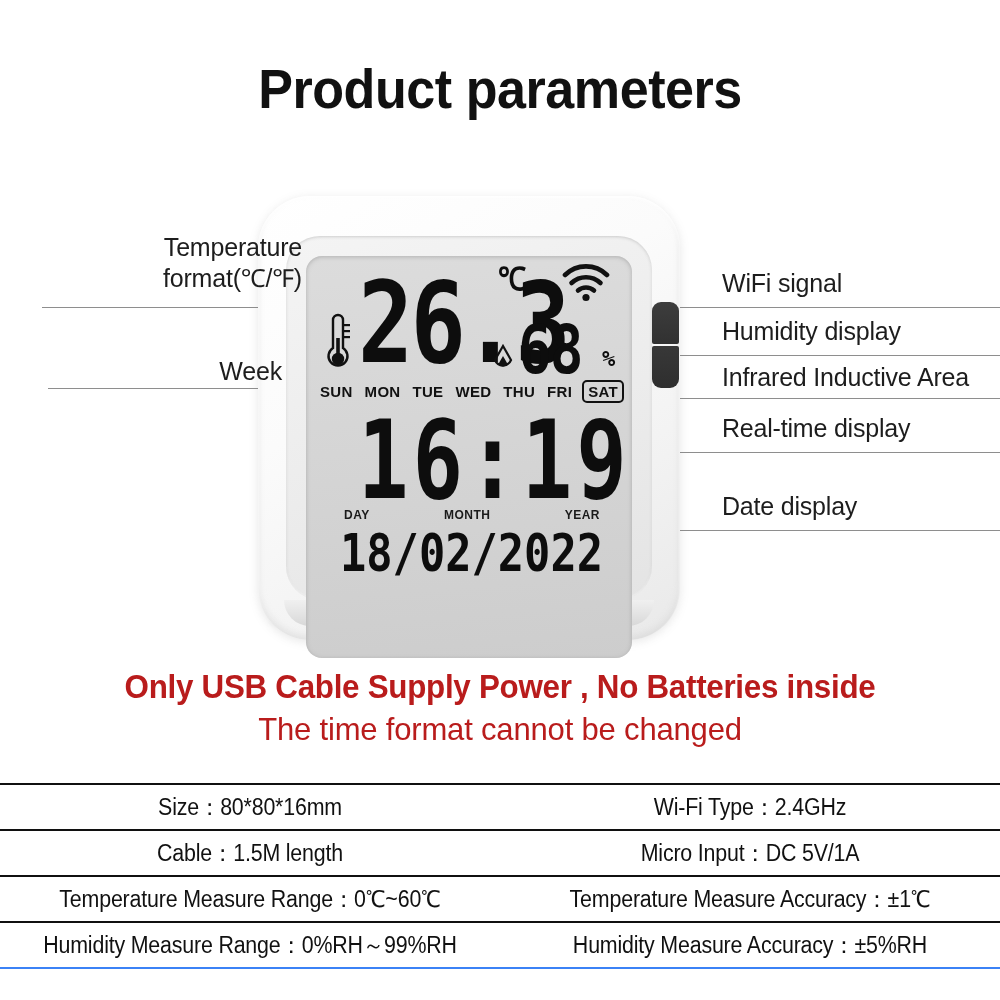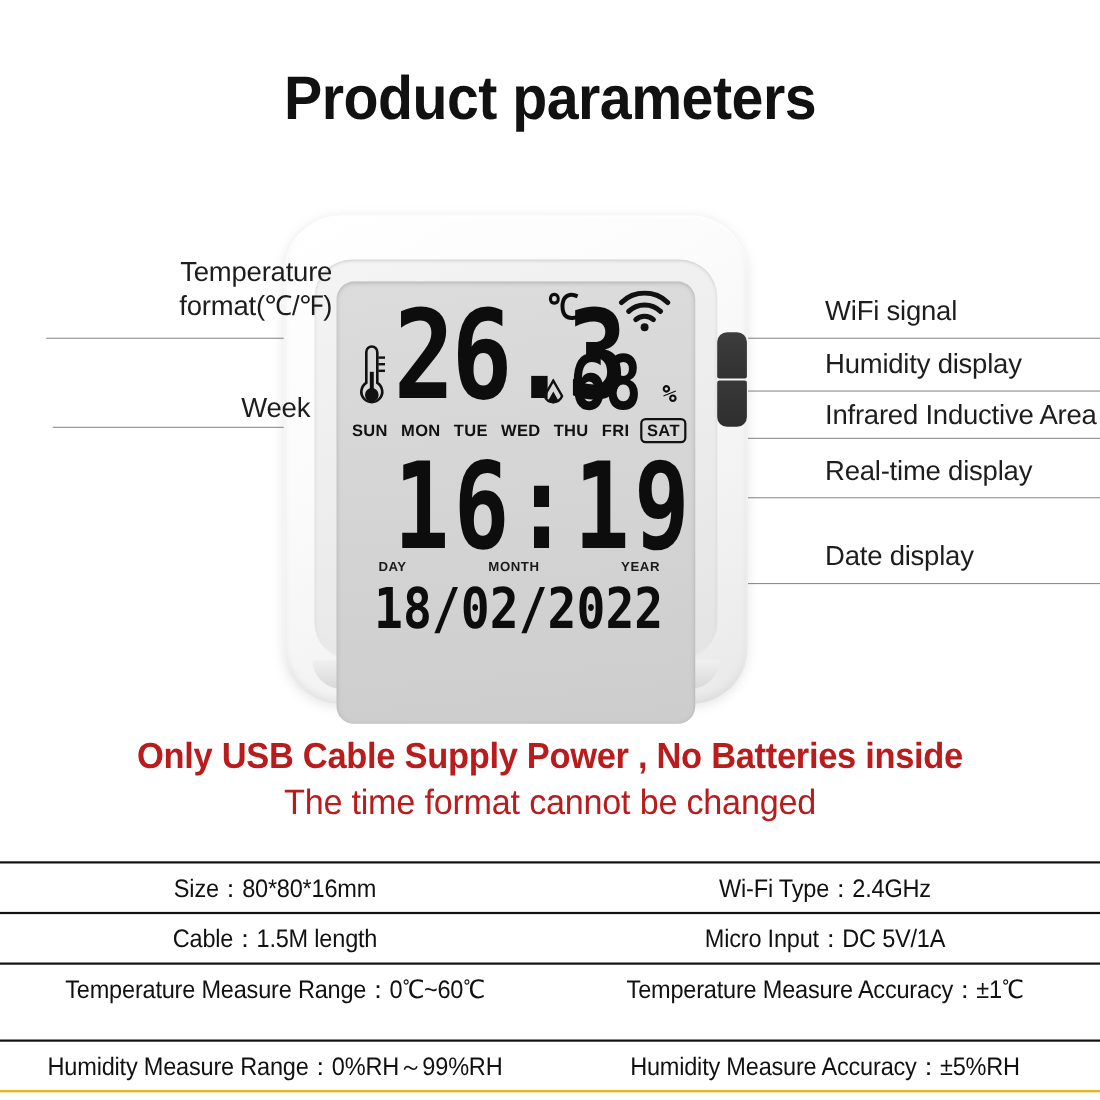--- a/index.html
+++ b/index.html
@@ -231,21 +231,21 @@
 
   .callout-label {
     position: absolute;
     font-family: "Liberation Sans", sans-serif;
     font-size: 25px;
     color: #1d1d1d;
     white-space: nowrap;
     letter-spacing: -0.2px;
   }
   .callout-label.two-line { line-height: 1.22; }
-  .callout-label.right { text-align: center; margin-left: 28px; }
+  .callout-label.right { text-align: center; }
   .callout-label.left  { text-align: right; }
 
   
   #notice {
     position: absolute;
     left: 0; top: 668px;
     width: 1000px;
     text-align: center;
     color: #b91c1c;
   }
@@ -271,21 +271,21 @@
     left: 0; top: 783px;
     width: 1000px;
   }
   .spec-row {
     display: flex;
     width: 1000px;
     height: 44px;
     border-top: 2px solid #101010;
     align-items: center;
   }
-  #spec-table .spec-row:last-child { border-bottom: 2px solid #eab308; margin-top: 24px; }
+  #spec-table .spec-row:last-child { border-bottom: 2px solid #3b82f6; }
   .spec-cell {
     flex: 1 1 50%;
     text-align: center;
     font-family: "Liberation Sans", sans-serif;
     font-size: 23px;
     color: #111;
     transform: scaleX(0.93);
     white-space: nowrap;
     letter-spacing: -0.2px;
   }

